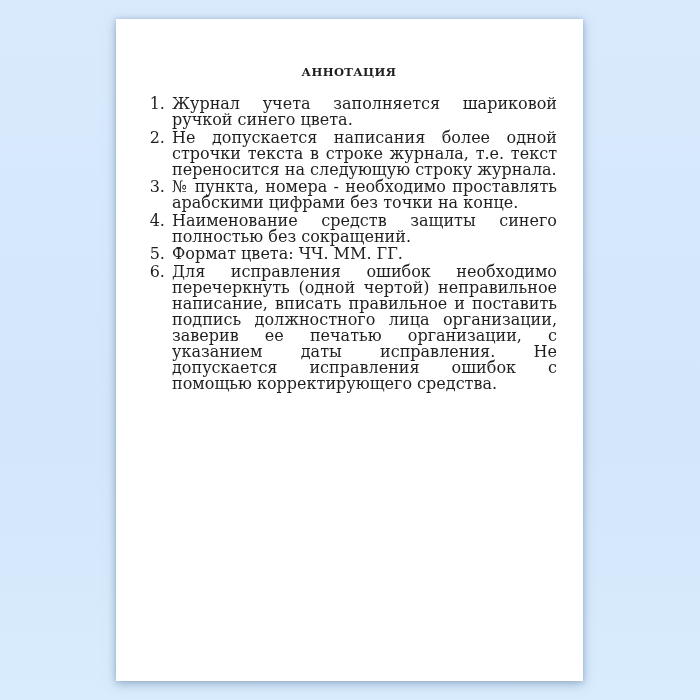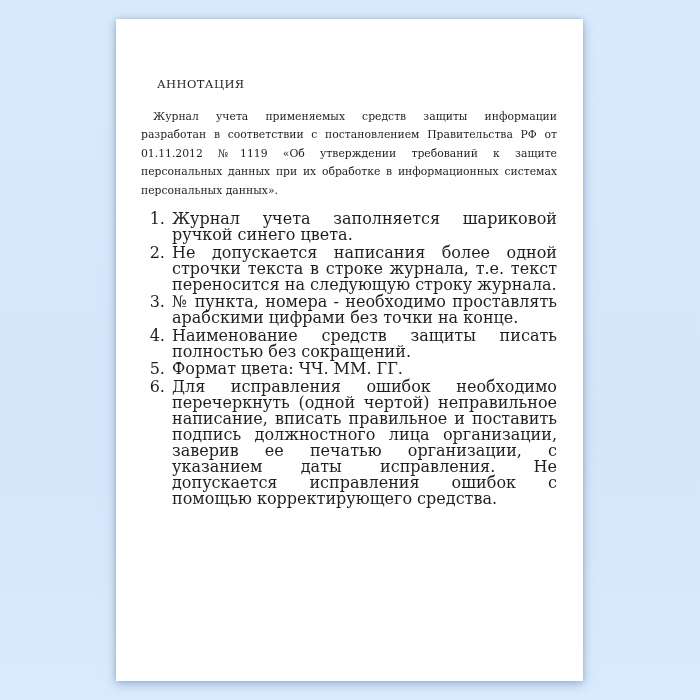--- a/index.html
+++ b/index.html
@@ -23,23 +23,24 @@
     left:116px;top:19px;
     width:467px;height:662px;
     background:var(--page);
     box-shadow:0 3px 10px var(--shadow), 0 0 4px rgba(96,125,160,0.3);
     box-sizing:border-box;
     padding:42px 26px 0 25px;
   }
   h1,h2{
     font-size:11.5px;
     line-height:14px;
-    font-weight:normal;
+    font-weight:bold;
+    text-align:center;
     letter-spacing:0.4px;
-    margin:16px;
+    margin:4px;
   }
   h1{margin-bottom:17px;}
   h2{margin-top:6px;margin-bottom:14px;}
   p.body-par{
     font-size:10.8px;
     line-height:18.4px;
     text-align:justify;
     text-indent:12px;
     margin:0 0 11px 0;
   }
@@ -54,24 +55,23 @@
     margin:0 0 1.5px 0;
     padding-left:2px;
   }
 </style>
 </head>
 <body>
 
 <div class="sheet">
   <h1>АННОТАЦИЯ</h1>
 
-  <p class="body-par">Журнал учета применяемых средств защиты информации разработан в соответствии с постановлением Правительства РФ от 01.11.2012 №1119 «Об утверждении требований к защите персональных данных при их обработке в информационных системах персональных данных».</p>
 
 
   <ol class="instructions">
     <li>Журнал учета заполняется шариковой ручкой синего цвета.</li>
     <li>Не допускается написания более одной строчки текста в строке журнала, т.е. текст переносится на следующую строку журнала.</li>
     <li>№ пункта,  номера - необходимо проставлять арабскими цифрами без точки на конце.</li>
-    <li>Наименование средств защиты писать полностью без сокращений.</li>
+    <li>Наименование средств защиты синего полностью без сокращений.</li>
     <li>Формат цвета: ЧЧ. ММ. ГГ.</li>
     <li>Для исправления ошибок необходимо перечеркнуть (одной чертой) неправильное написание, вписать правильное и поставить подпись должностного лица организации, заверив ее печатью организации, с указанием даты исправления. Не допускается исправления ошибок с помощью корректирующего средства.</li>
   </ol>
 </div>
 
 </body></html>

